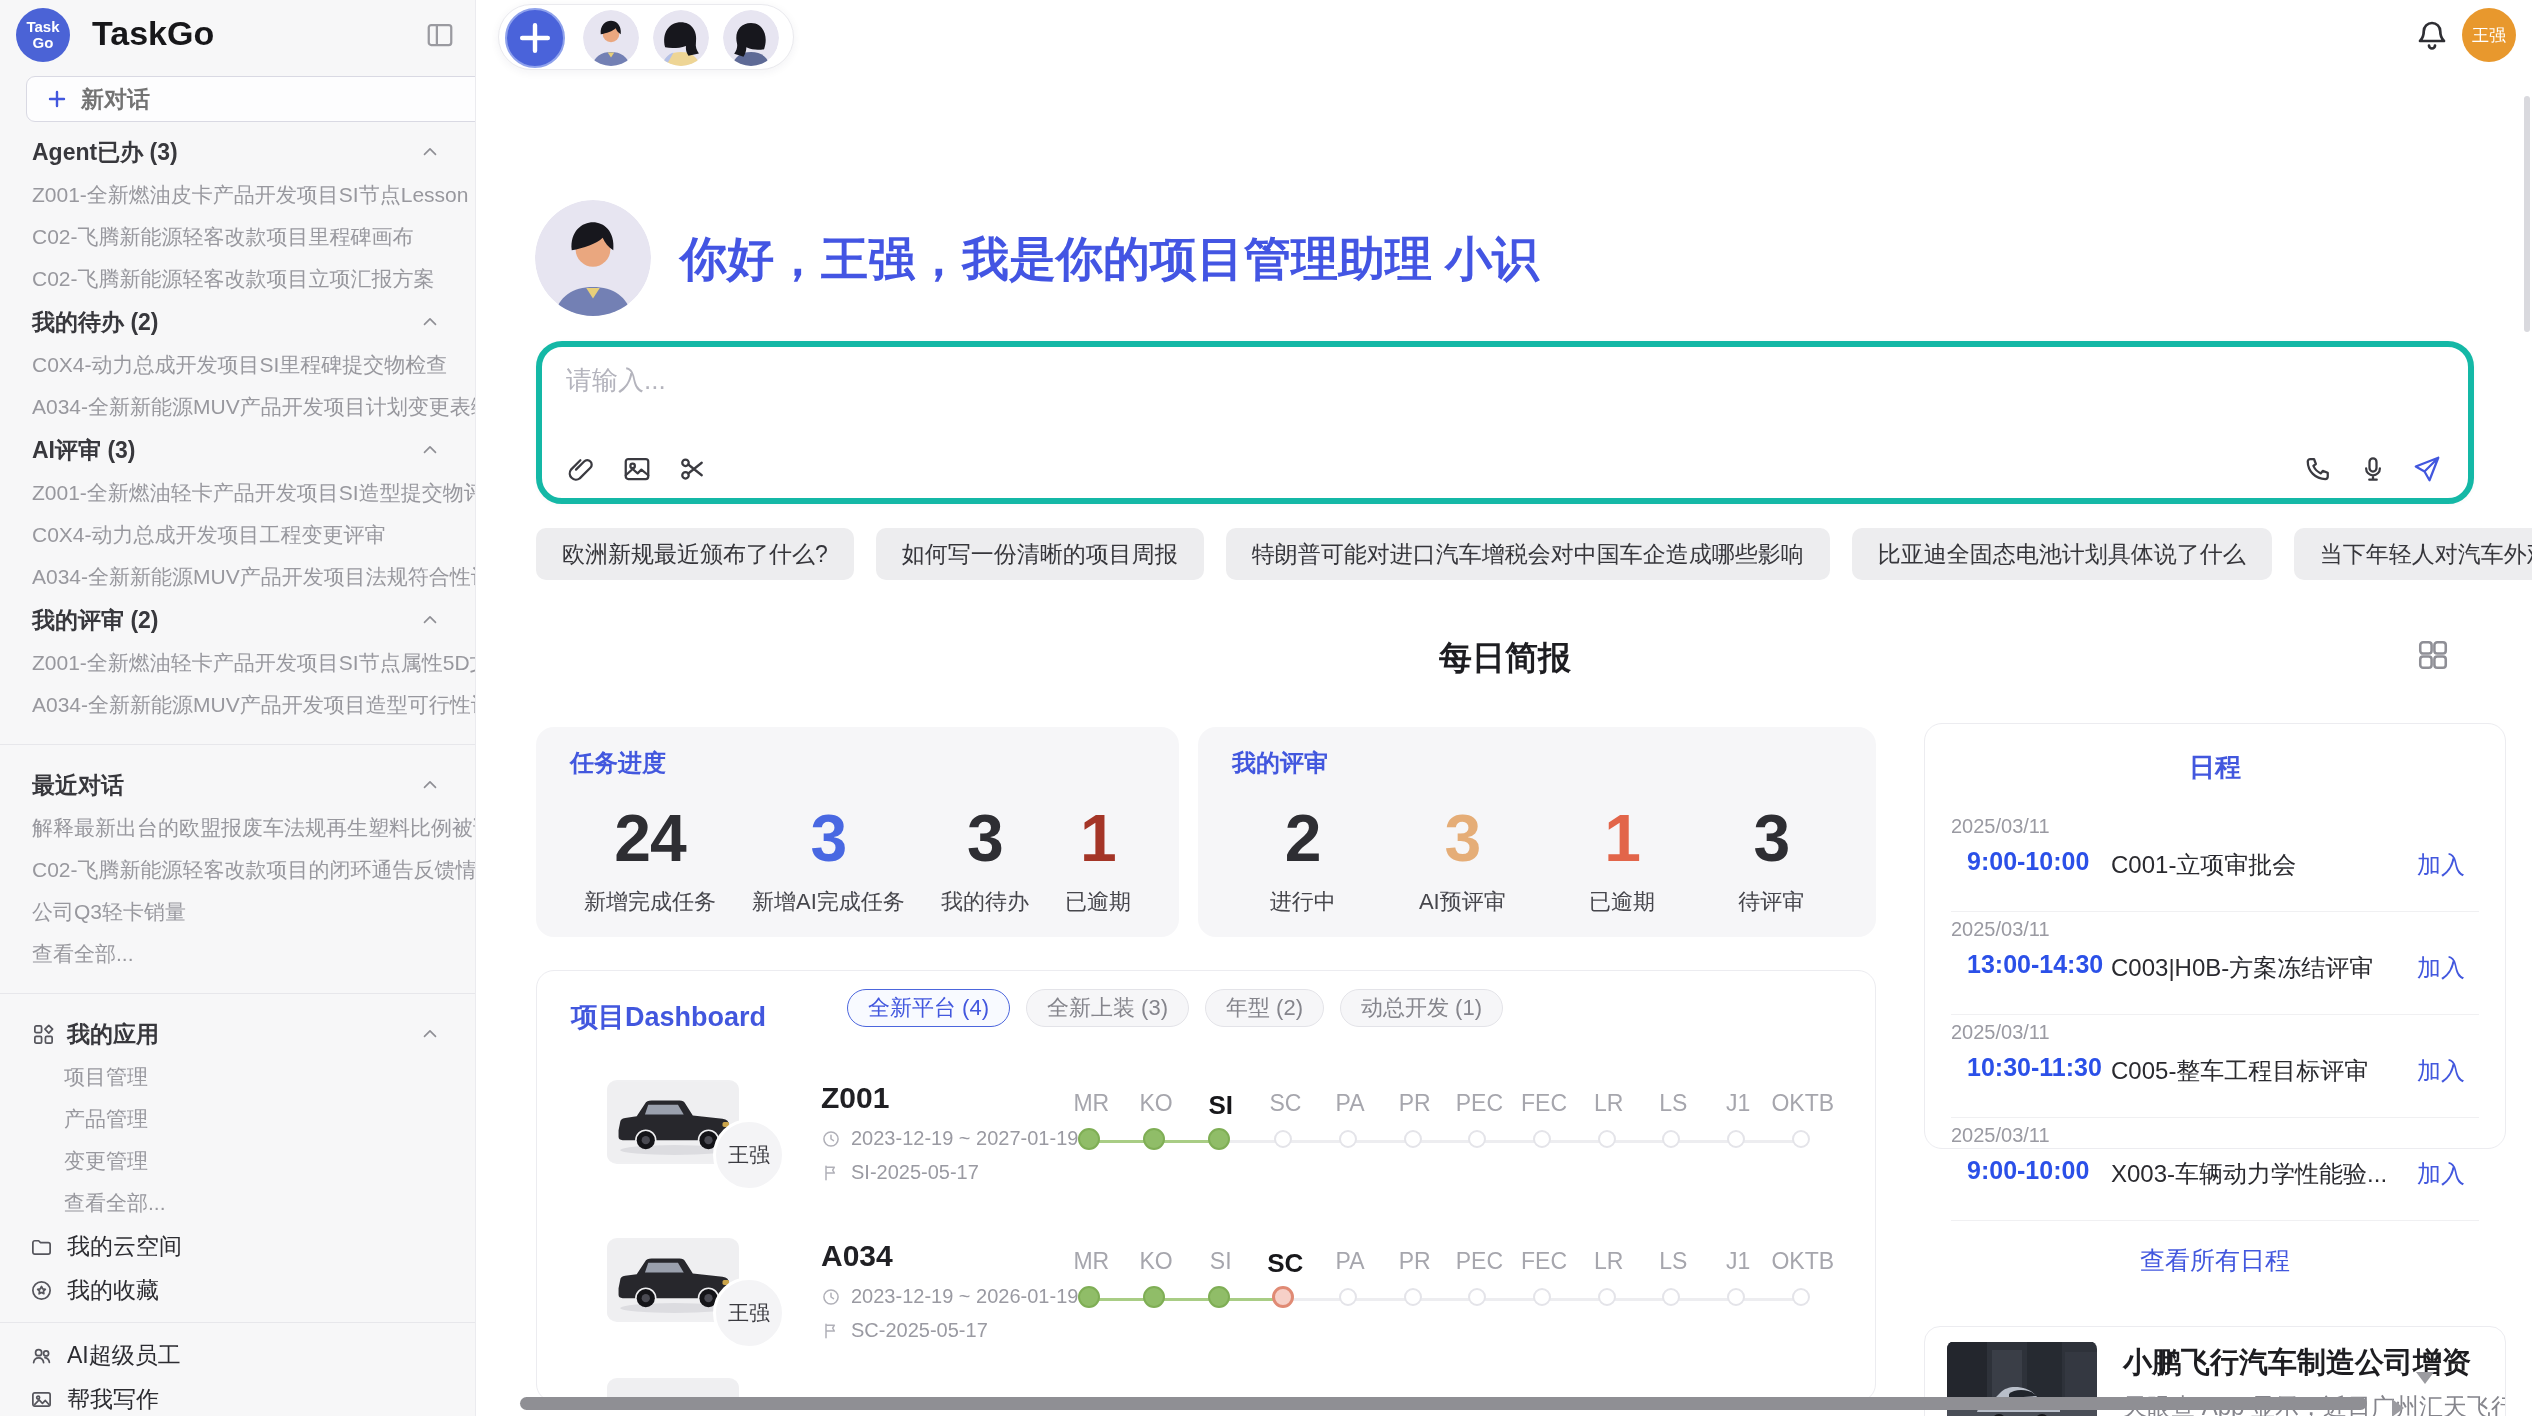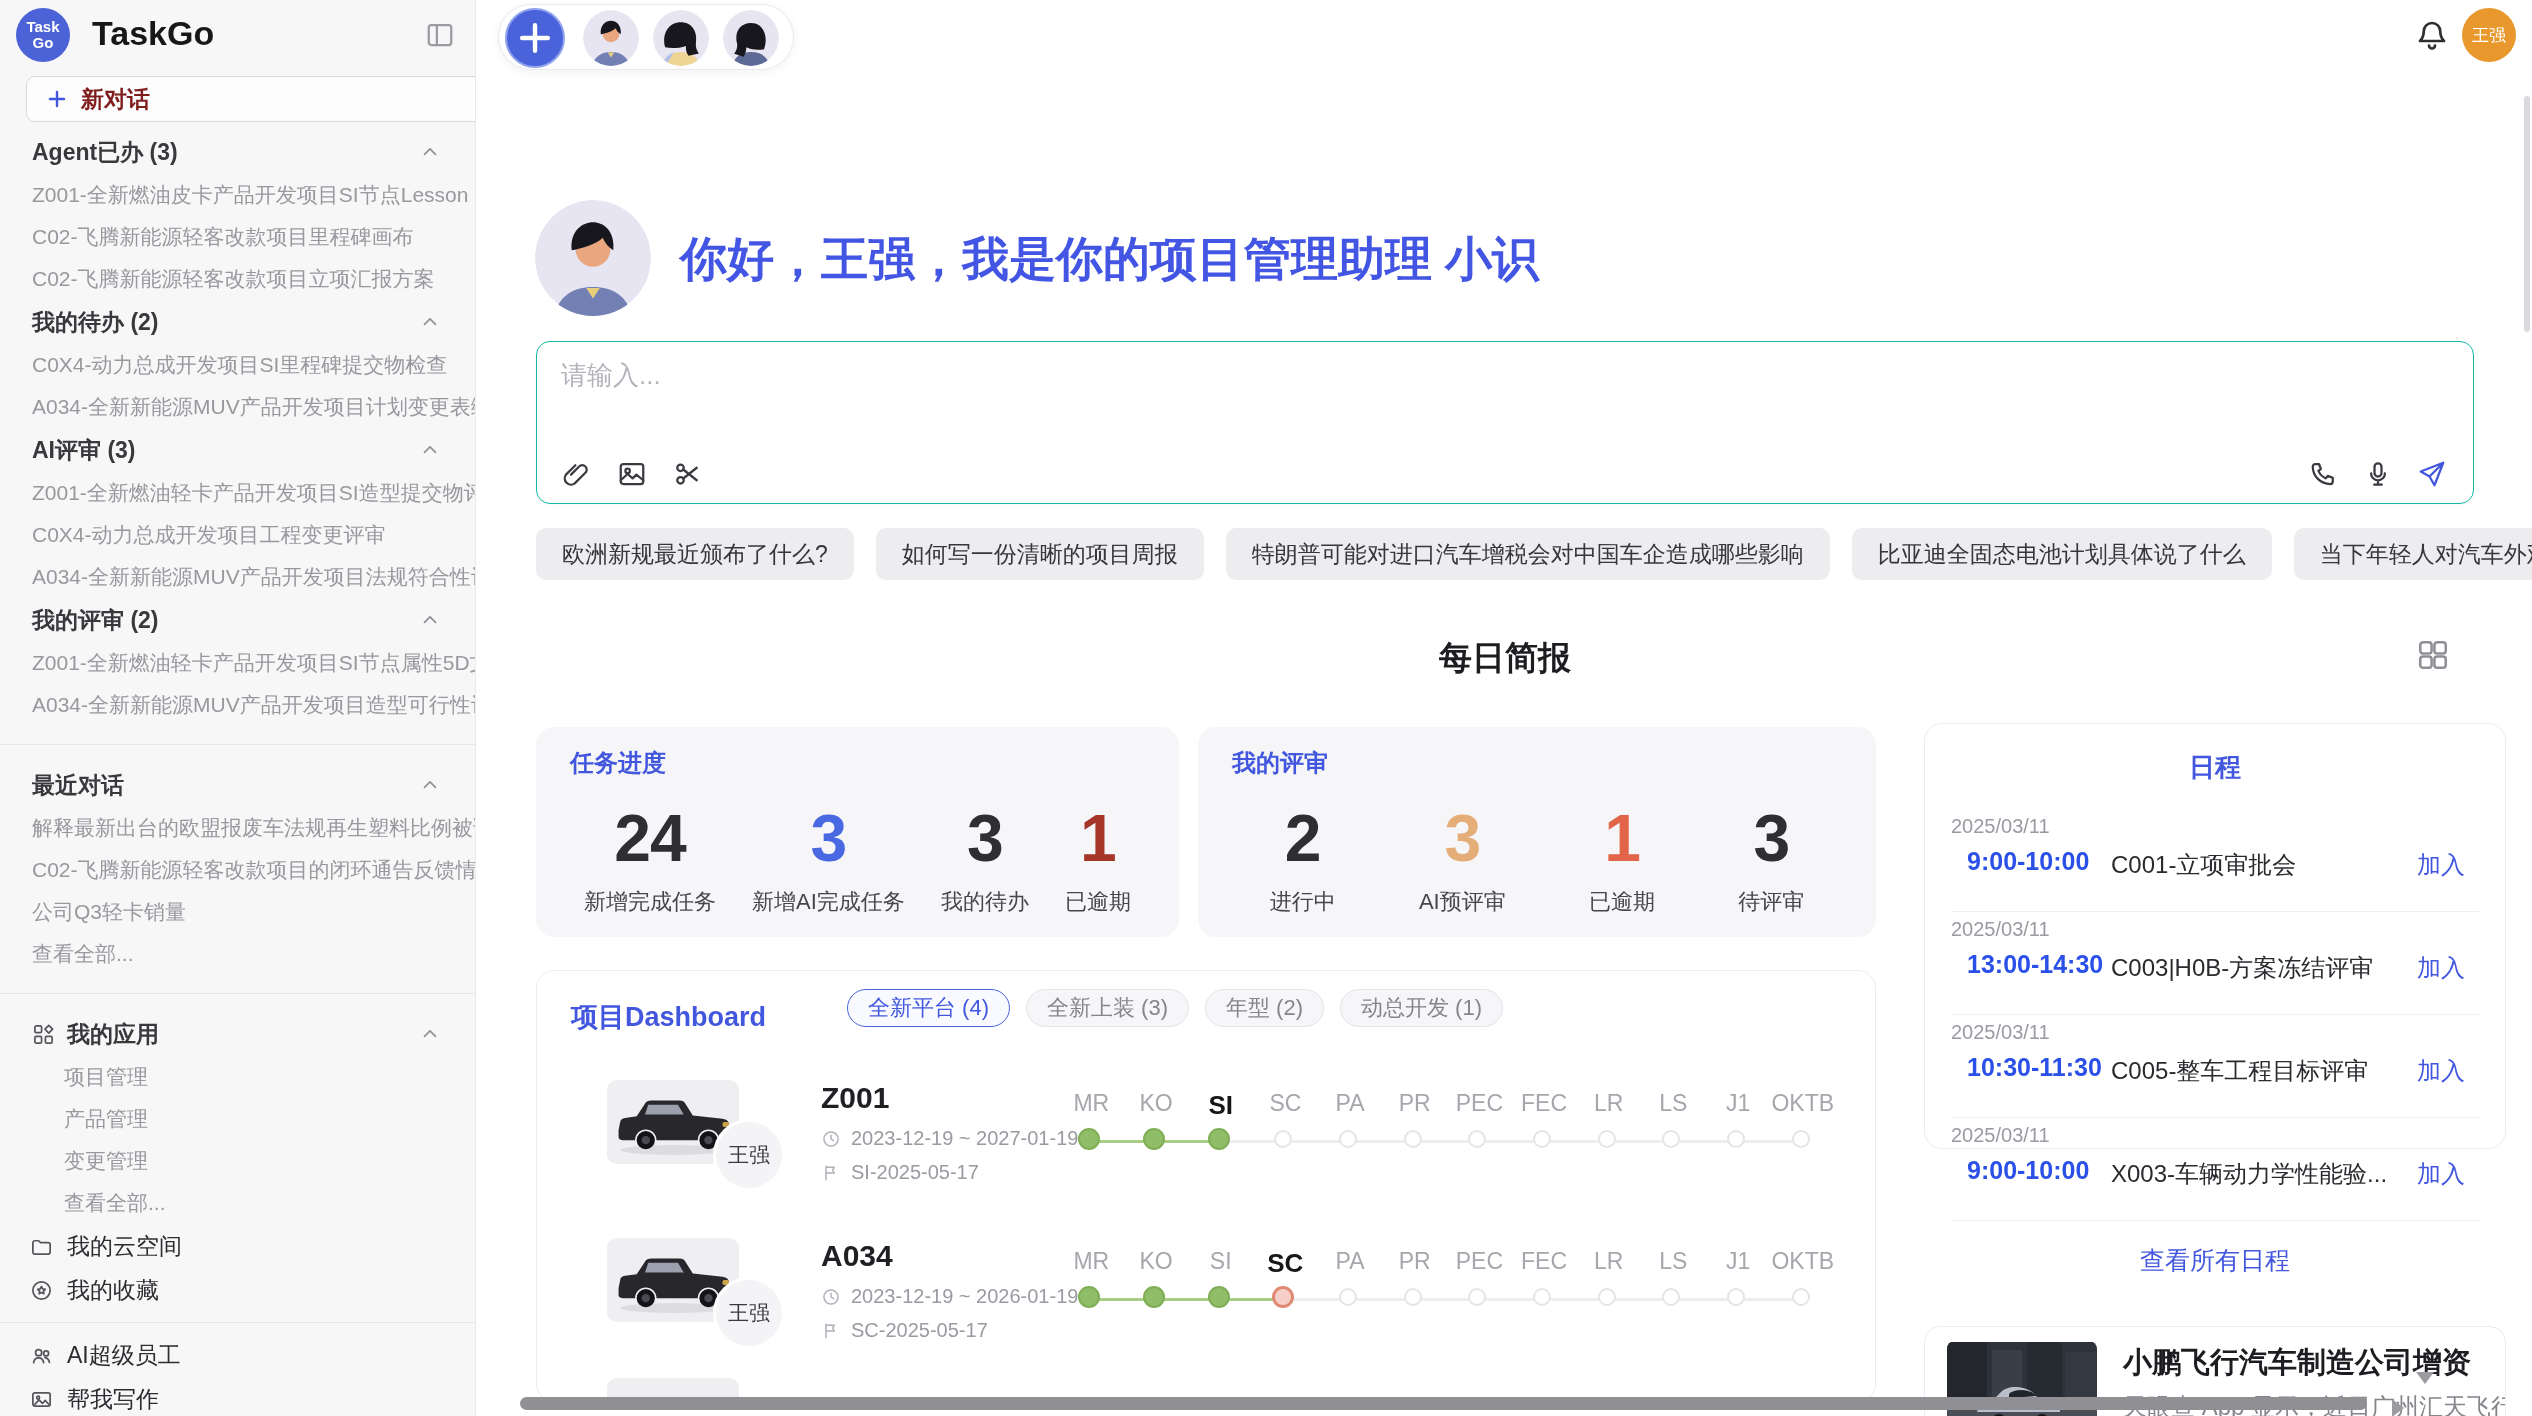--- a/index.html
+++ b/index.html
@@ -7,21 +7,21 @@
   .page{position:relative;width:2532px;height:1416px;overflow:hidden;background:#fff;}
 
   
   .sidebar{position:absolute;left:0;top:0;width:476px;height:1416px;background:#f7f7f8;border-right:1px solid #ebebef;overflow:hidden;}
   .sb-top{position:relative;height:68px;}
   .logo{position:absolute;left:16px;top:8px;width:54px;height:54px;border-radius:50%;background:#4b63d6;color:#fff;display:flex;flex-direction:column;align-items:center;justify-content:center;line-height:1.05;font-size:15px;font-weight:700;}
   .app-title{position:absolute;left:92px;top:14px;font-size:34px;font-weight:800;color:#17171a;}
   .collapse-btn{position:absolute;right:20px;top:20px;width:30px;height:30px;color:#9a9aa0;cursor:pointer;}
   .ic{display:inline-flex;align-items:center;justify-content:center;}
   .ic svg{width:100%;height:100%;}
-  .new-chat{display:flex;align-items:center;gap:12px;margin:8px 22px 0 26px;height:46px;width:496px;background:#fdfdfe;border:1px solid #d9d9e3;border-radius:9px;color:#7f1d1d;font-size:23px;font-weight:700;padding:0 0 0 18px;cursor:pointer;}
+  .new-chat{display:flex;align-items:center;gap:12px;margin:8px 22px 0 26px;height:46px;width:496px;background:#fdfdfe;border:1px solid #d9d9e3;border-radius:9px;color:#737373;font-size:23px;font-weight:700;padding:0 0 0 18px;cursor:pointer;}
   .new-chat .ic{width:24px;height:24px;color:#4257de;}
   #sb-sections{margin-top:8px;}
   .sb-header{height:44px;display:flex;align-items:center;justify-content:space-between;padding:0 34px 0 32px;cursor:pointer;}
   .sb-header .t{font-size:23px;font-weight:600;color:#38383d;white-space:nowrap;}
   .sb-header .chev{width:22px;height:22px;color:#8f8f95;}
   .sb-item{height:42px;line-height:42px;padding:0 10px 0 32px;font-size:21px;color:#98989e;white-space:nowrap;overflow:hidden;cursor:pointer;}
   .sb-sub{padding-left:64px;}
   .sb-divider{height:1px;background:#e7e7eb;margin:18px 0;}
   .sb-link{height:44px;display:flex;align-items:center;padding:0 30px;cursor:pointer;}
   .sb-link .ic{width:23px;height:23px;color:#55555c;margin-right:14px;flex:none;}
@@ -36,21 +36,21 @@
   .member-av svg{width:100%;height:100%;display:block;}
   .bell{position:absolute;left:2414px;top:17px;width:36px;height:36px;color:#2e2e33;cursor:pointer;}
   .user-chip{position:absolute;left:2462px;top:8px;width:54px;height:54px;border-radius:50%;background:#e8982d;color:#fff;font-size:17px;display:flex;align-items:center;justify-content:center;cursor:pointer;}
 
   
   .hero-avatar{position:absolute;left:535px;top:200px;width:116px;height:116px;border-radius:50%;overflow:hidden;}
   .hero-avatar svg{width:100%;height:100%;display:block;}
   .greeting{position:absolute;left:680px;top:228px;font-size:47px;font-weight:800;color:#4355e3;margin:0;white-space:nowrap;}
 
   
-  .composer{position:absolute;left:536px;top:341px;width:1938px;height:163px;background:#fff;border:1px solid #14b8a6;border-radius:14px;box-shadow:0 1px 5px rgba(20,20,40,.03);}
+  .composer{position:absolute;left:536px;top:341px;width:1938px;height:163px;background:#fff;border:6px solid #14b8a6;border-radius:26px;box-shadow:0 1px 5px rgba(20,20,40,.03);}
   .composer textarea{position:absolute;left:22px;top:14px;width:1600px;height:70px;border:none;outline:none;resize:none;font-size:26px;color:#33333a;background:transparent;}
   .composer textarea::placeholder{color:#b4b4bd;}
   .c-left{position:absolute;left:24px;bottom:14px;display:flex;gap:26px;}
   .c-right{position:absolute;right:26px;bottom:14px;display:flex;gap:24px;}
   .c-ic{width:30px;height:30px;color:#3a3a40;cursor:pointer;}
   .c-ic.send{color:#4257de;}
 
   
   .chips{position:absolute;left:536px;top:528px;width:1938px;display:flex;gap:22px;}
   .chip{height:52px;background:#ededef;border:none;border-radius:10px;padding:0 26px;font-size:23px;color:#36363b;white-space:nowrap;cursor:pointer;}

